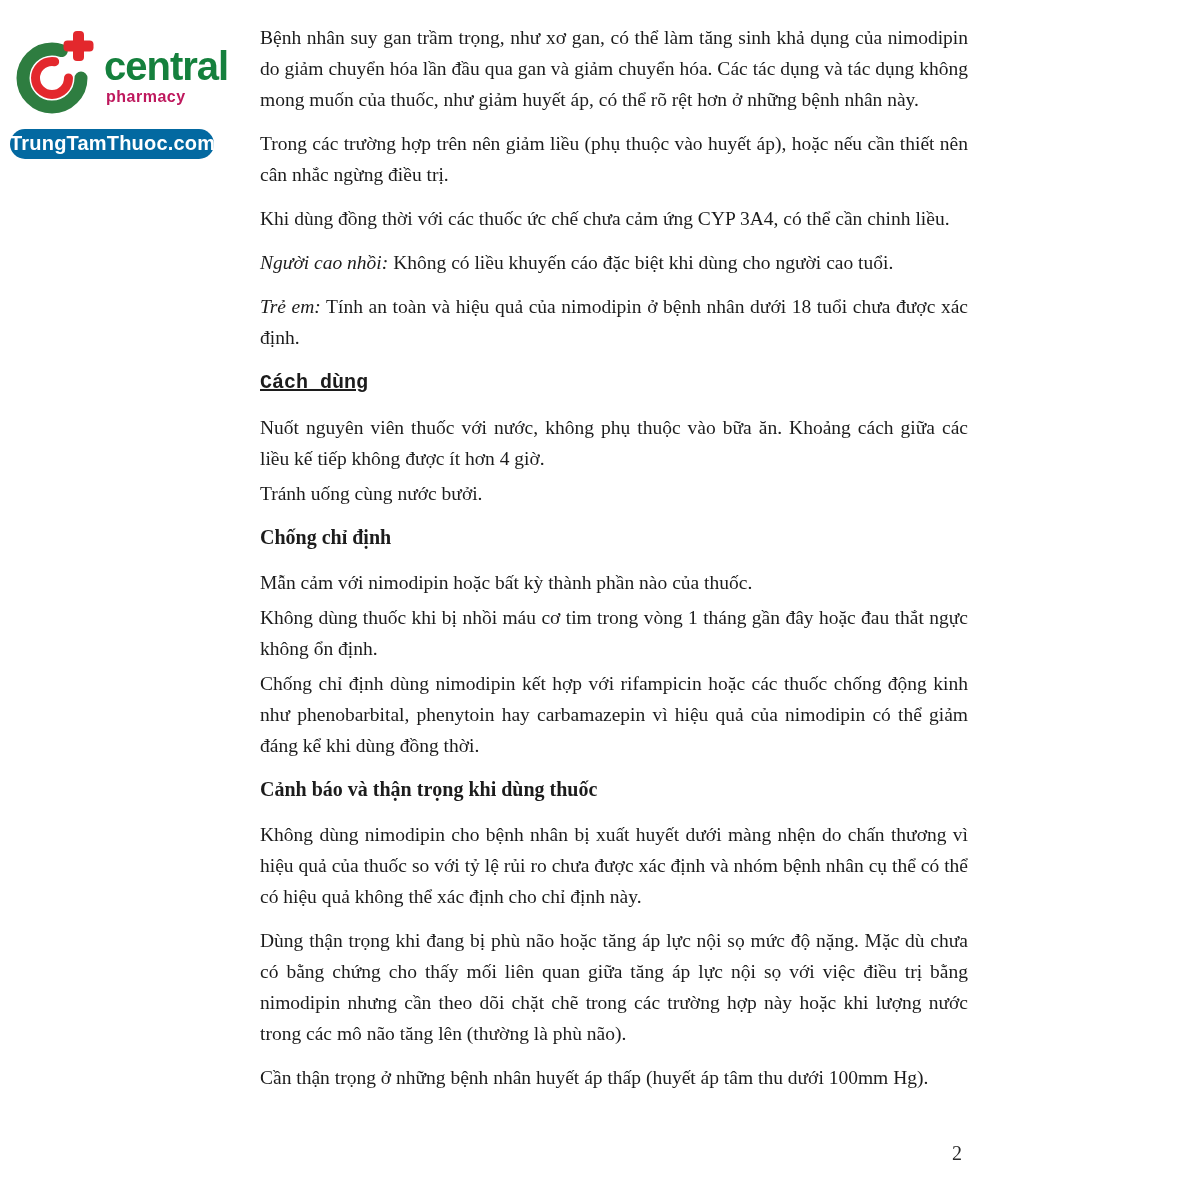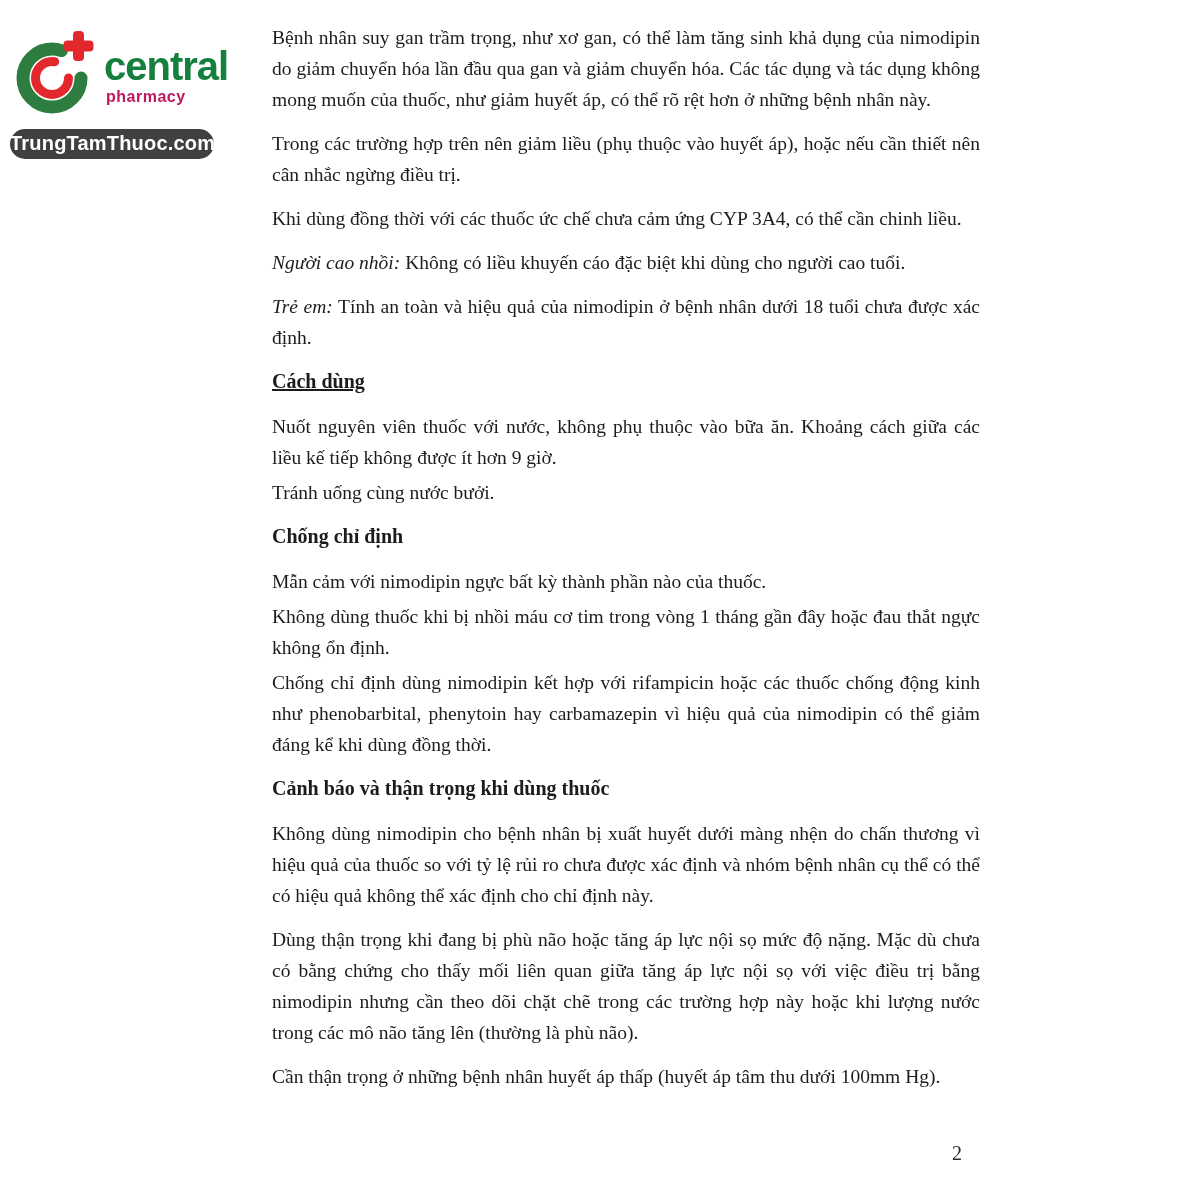--- a/index.html
+++ b/index.html
@@ -23,39 +23,39 @@
   .logo-brand {
     font-size: 40px; font-weight: 700; color: #15803d;
     letter-spacing: -1px;
   }
   .logo-tagline {
     font-size: 16px; font-weight: 700; color: #be185d;
     margin-top: 3px; margin-left: 2px; letter-spacing: 0.5px;
   }
   .logo-banner {
     margin-top: 9px; width: 204px; box-sizing: border-box;
-    background: #404040; color: #ffffff;
+    background: #0369a1; color: #ffffff;
     border-radius: 999px; text-align: center;
     font-size: 20px; font-weight: 700; padding: 3px 0 4px;
     letter-spacing: 0.2px;
   }
 
   
   .content {
-    position: absolute; left: 272px; top: 22px; width: 708px;
+    position: absolute; left: 260px; top: 22px; width: 708px;
     font-size: 19.5px; line-height: 31px;
   }
   .para { margin: 0 0 13px 0; text-align: justify; }
   .para.tight { margin-bottom: 4px; }
   .lead { font-style: italic; }
   .heading {
     font-weight: 700; margin: 10px 0 14px 0; text-align: left;
     font-size: 20px;
   }
-  .heading.underline .heading-text { text-decoration: underline; }
+  .heading.underline .heading-text { text-decoration: underline; font-family: Liberation Mono, monospace; }
 
   .page-number {
     position: absolute; left: 952px; top: 1142px;
     font-size: 20px; color: #2a2a2a;
   }
 </style>
 </head>
 <body>
 
 <div class="logo">
@@ -86,27 +86,27 @@
   <p class="para">Trong các trường hợp trên nên giảm liều (phụ thuộc vào huyết áp), hoặc nếu cần thiết nên cân nhắc ngừng điều trị.</p>
 
   <p class="para">Khi dùng đồng thời với các thuốc ức chế chưa cảm ứng CYP 3A4, có thể cần chinh liều.</p>
 
   <p class="para"><span class="lead">Người cao nhồi:</span><span> Không có liều khuyến cáo đặc biệt khi dùng cho người cao tuổi.</span></p>
 
   <p class="para"><span class="lead">Trẻ em:</span><span> Tính an toàn và hiệu quả của nimodipin ở bệnh nhân dưới 18 tuổi chưa được xác định.</span></p>
 
   <h3 class="heading underline"><span class="heading-text">Cách dùng</span></h3>
 
-  <p class="para tight">Nuốt nguyên viên thuốc với nước, không phụ thuộc vào bữa ăn. Khoảng cách giữa các liều kế tiếp không được ít hơn 9 giờ.</p>
+  <p class="para tight">Nuốt nguyên viên thuốc với nước, không phụ thuộc vào bữa ăn. Khoảng cách giữa các liều kế tiếp không được ít hơn 4 giờ.</p>
 
   <p class="para">Tránh uống cùng nước bưởi.</p>
 
   <h3 class="heading"><span class="heading-text">Chống chỉ định</span></h3>
 
-  <p class="para tight">Mẫn cảm với nimodipin ngực bất kỳ thành phần nào của thuốc.</p>
+  <p class="para tight">Mẫn cảm với nimodipin hoặc bất kỳ thành phần nào của thuốc.</p>
 
   <p class="para tight">Không dùng thuốc khi bị nhồi máu cơ tim trong vòng 1 tháng gần đây hoặc đau thắt ngực không ổn định.</p>
 
   <p class="para">Chống chỉ định dùng nimodipin kết hợp với rifampicin hoặc các thuốc chống động kinh như phenobarbital, phenytoin hay carbamazepin vì hiệu quả của nimodipin có thể giảm đáng kể khi dùng đồng thời.</p>
 
   <h3 class="heading"><span class="heading-text">Cảnh báo và thận trọng khi dùng thuốc</span></h3>
 
   <p class="para">Không dùng nimodipin cho bệnh nhân bị xuất huyết dưới màng nhện do chấn thương vì hiệu quả của thuốc so với tỷ lệ rủi ro chưa được xác định và nhóm bệnh nhân cụ thể có thể có hiệu quả không thể xác định cho chỉ định này.</p>
 
   <p class="para">Dùng thận trọng khi đang bị phù não hoặc tăng áp lực nội sọ mức độ nặng. Mặc dù chưa có bằng chứng cho thấy mối liên quan giữa tăng áp lực nội sọ với việc điều trị bằng nimodipin nhưng cần theo dõi chặt chẽ trong các trường hợp này hoặc khi lượng nước trong các mô não tăng lên (thường là phù não).</p>

